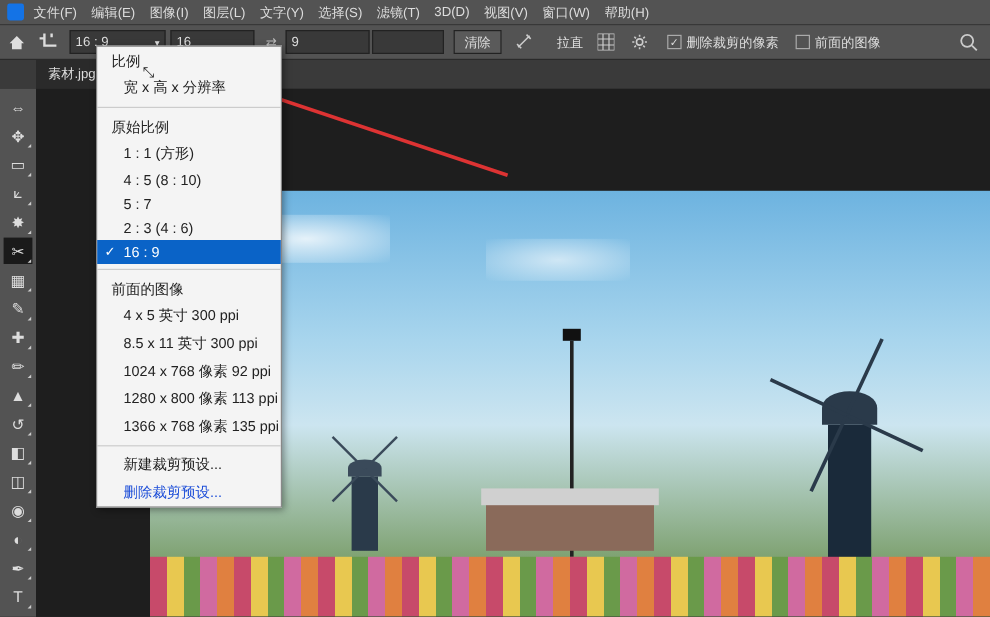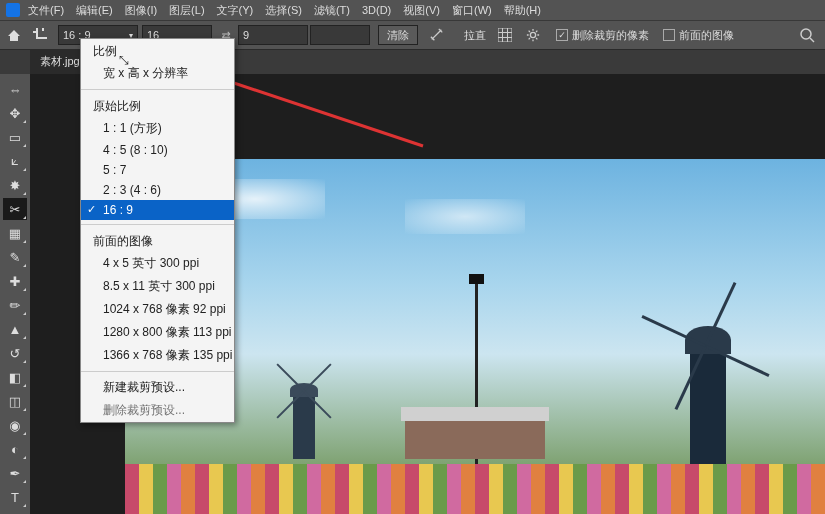--- a/index.html
+++ b/index.html
@@ -203,21 +203,21 @@
   <div class="item selected">16 : 9</div>
   <div class="sep"></div>
   <div class="group-label">前面的图像</div>
   <div class="item">4 x 5 英寸 300 ppi</div>
   <div class="item">8.5 x 11 英寸 300 ppi</div>
   <div class="item">1024 x 768 像素 92 ppi</div>
   <div class="item">1280 x 800 像素 113 ppi</div>
   <div class="item">1366 x 768 像素 135 ppi</div>
   <div class="sep"></div>
   <div class="item">新建裁剪预设...</div>
-  <div class="item" style="color:#737373">删除裁剪预设...</div>
+  <div class="item" style="color:#1d4ed8">删除裁剪预设...</div>
 </div>
 
 <svg class="arrow" viewBox="0 0 260 90">
   <defs>
       <marker id="ah" markerWidth="10" markerHeight="10" refX="2" refY="5" orient="auto">
         <path d="M10 0 L0 5 L10 10 Z" fill="#d33"></path>
       </marker>
     </defs>
   <line x1="258" y1="88" x2="12" y2="6" stroke="#d33" stroke-width="3" marker-end="url(#ah)"></line>
 </svg>

